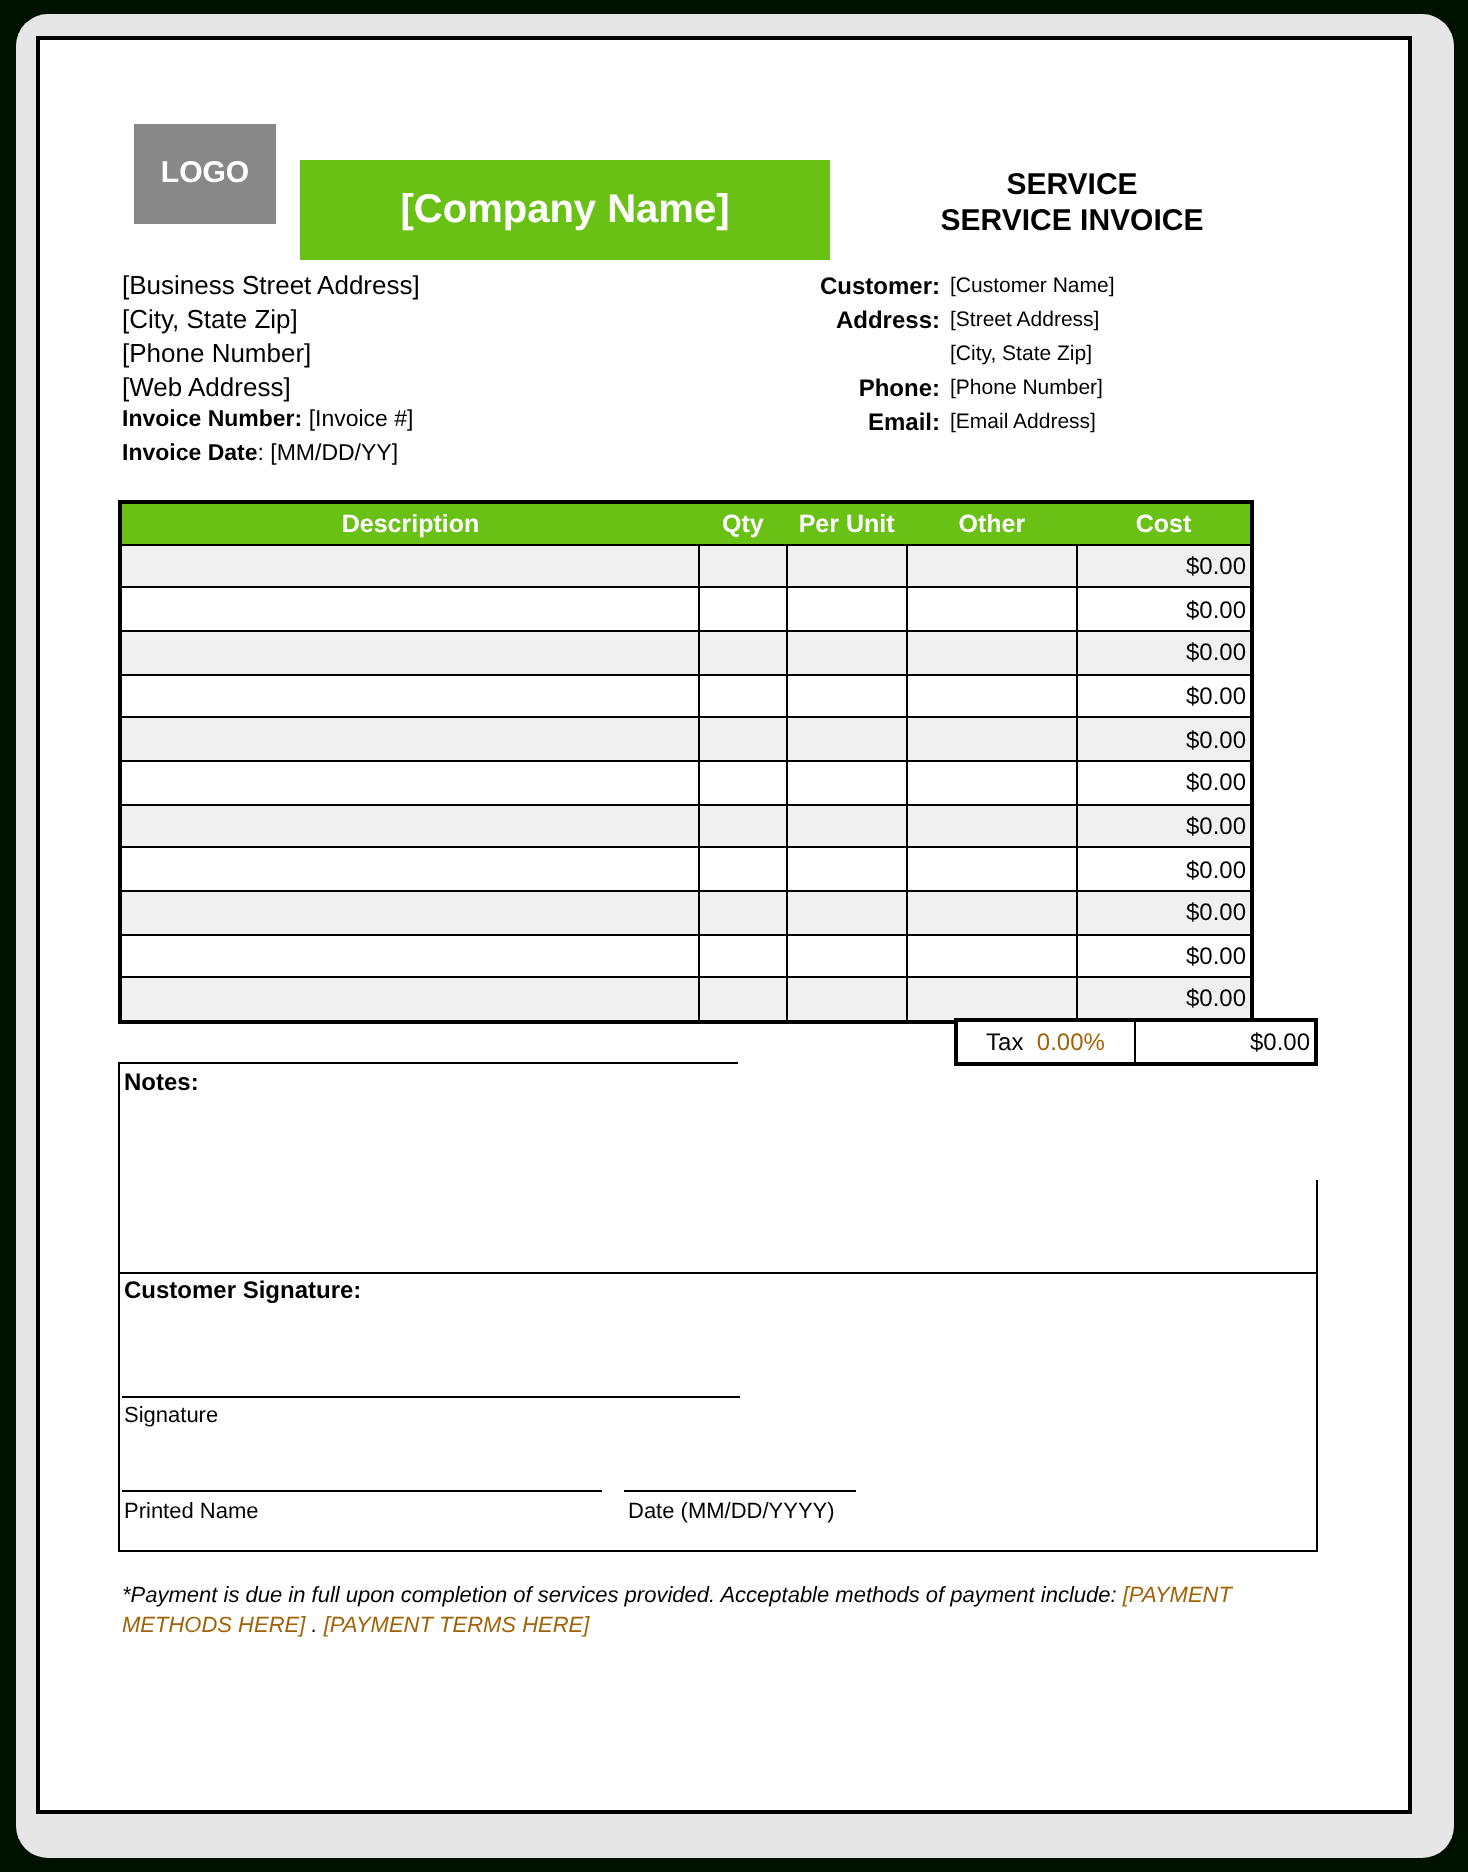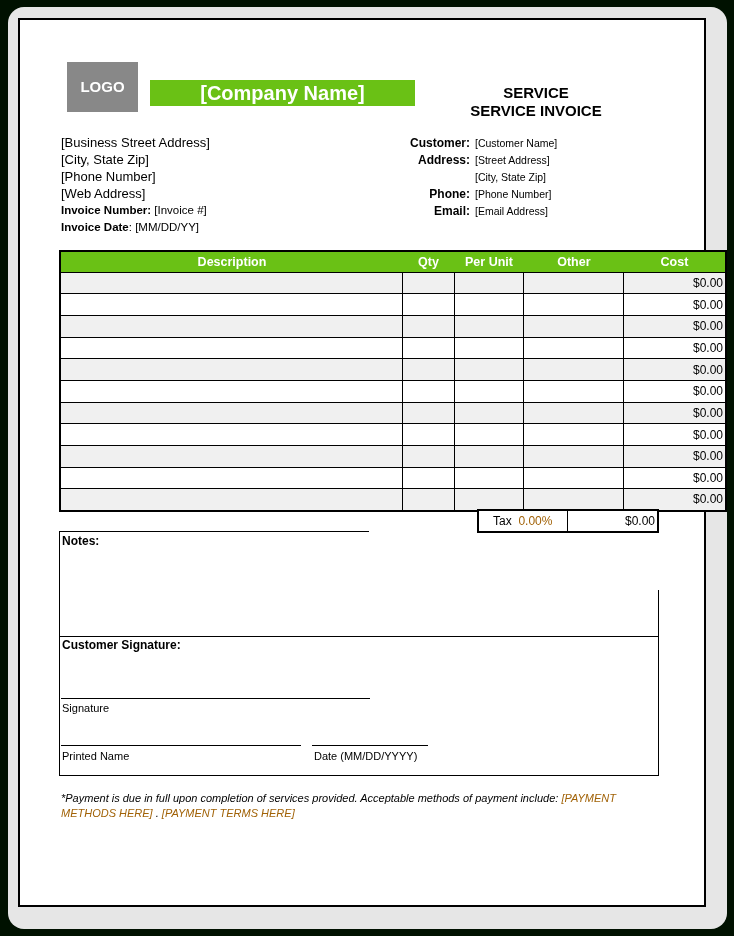--- a/index.html
+++ b/index.html
@@ -2,31 +2,31 @@
 <html><head>
 <meta charset="utf-8">
 <style>
   * { box-sizing: border-box; margin: 0; padding: 0; }
   html, body { width: 734px; height: 936px; background: #001100; overflow: hidden; }
   body { position: relative; font-family: "Liberation Sans", sans-serif; color: #000; }
   .frame { position: absolute; left: 8px; top: 7px; width: 719px; height: 922px; background: #e6e6e6; border-radius: 16px; }
   .page { position: absolute; left: 18px; top: 18px; width: 688px; height: 889px; background: #fff; border: 2px solid #000; }
   .abs { position: absolute; }
   .logo { left: 67px; top: 62px; width: 71px; height: 50px; background: #888888; color: #fff; font-weight: bold; font-size: 15px; display: flex; align-items: center; justify-content: center; padding-bottom: 2px; }
-  .banner { left: 150px; top: 80px; width: 265px; height: 26px; background: #6ac115; color: #fff; font-weight: bold; font-size: 20px; display: flex; align-items: center; justify-content: center; }
+  .banner { left: 150px; top: 80px; width: 265px; height: 50px; background: #6ac115; color: #fff; font-weight: bold; font-size: 20px; display: flex; align-items: center; justify-content: center; }
   .title { left: 440px; top: 84px; width: 192px; text-align: center; font-weight: bold; font-size: 15px; line-height: 18px; }
   .biz { left: 61px; top: 134px; font-size: 13px; line-height: 17px; }
   .biz .small { font-size: 11.5px; line-height: 17px; }
   .biz b { font-weight: bold; }
   .cust { left: 400px; top: 135px; font-size: 11px; line-height: 17px; }
   .cust .row { display: flex; }
   .cust .lbl { width: 75px; text-align: right; font-weight: bold; font-size: 12px; padding-right: 5px; }
   .cust .val { font-size: 10.5px; }
 
-  table.items { position: absolute; left: 59px; top: 250px; width: 668px; border-collapse: collapse; border: 2px solid #000; font-size: 12px; }
+  table.items { position: absolute; left: 59px; top: 250px; width: 568px; border-collapse: collapse; border: 2px solid #000; font-size: 12px; }
   table.items th { background: #6ac115; color: #fff; font-weight: bold; height: 21px; font-size: 12.5px; border: none; }
   table.items td { height: 21.7px; border: 1px solid #000; padding: 0 2px; font-size: 12px; }
   table.items tr:nth-child(odd) td { background: #f0f0f0; }
   table.items tr:nth-child(even) td { background: #fff; }
   table.items td.cost { text-align: right; }
 
   .totals { position: absolute; left: 477px; top: 509px; width: 182px; border: 2px solid #000; border-top: 2px solid #000; border-collapse: collapse; font-size: 12px; }
   .totals td { height: 21.5px; border-bottom: 1px solid #000; background: #f0f0f0; }
   .totals tr.tax td { background: #fff; }
   .totals td.lbl { width: 89px; text-align: center; border-right: 1px solid #000; }

